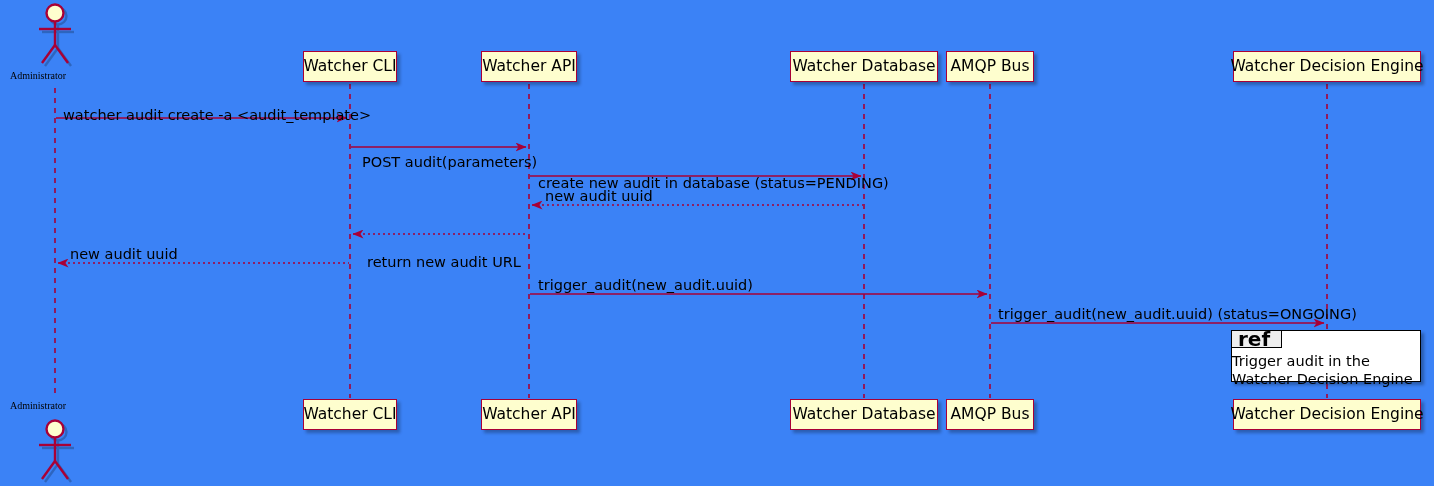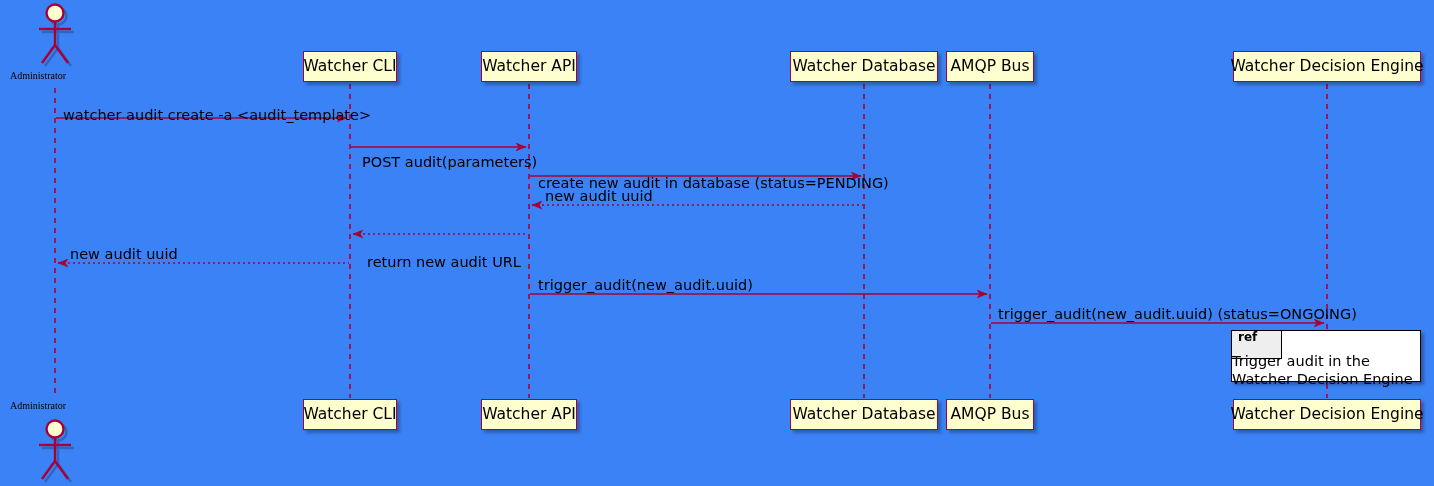--- a/index.html
+++ b/index.html
@@ -61,31 +61,31 @@
     position: absolute;
     box-sizing: border-box;
     background: #FFFFFF;
     border: 1.6px solid #000000;
     box-shadow: 3px 3px 3px rgba(0,0,0,0.30);
   }
   .ref-tag {
     position: absolute;
     left: 0;
     top: 0;
-    height: 28px;
+    height: 17px;
     box-sizing: border-box;
     background: #EEEEEE;
     border-right: 1.6px solid #000000;
     border-bottom: 1.6px solid #000000;
     padding: 0 8px 0 6px;
-    font-size: 12px;
+    font-size: 20px;
     font-weight: bold;
     color: #000000;
     display: flex;
-    align-items: flex-start;
+    align-items: center;
     line-height: 1;
   }
   .ref-body {
     position: absolute;
     left: 0;
     right: 0;
     top: 21px;
     font-size: 14.5px;
     color: #000000;
     line-height: 1.25;

